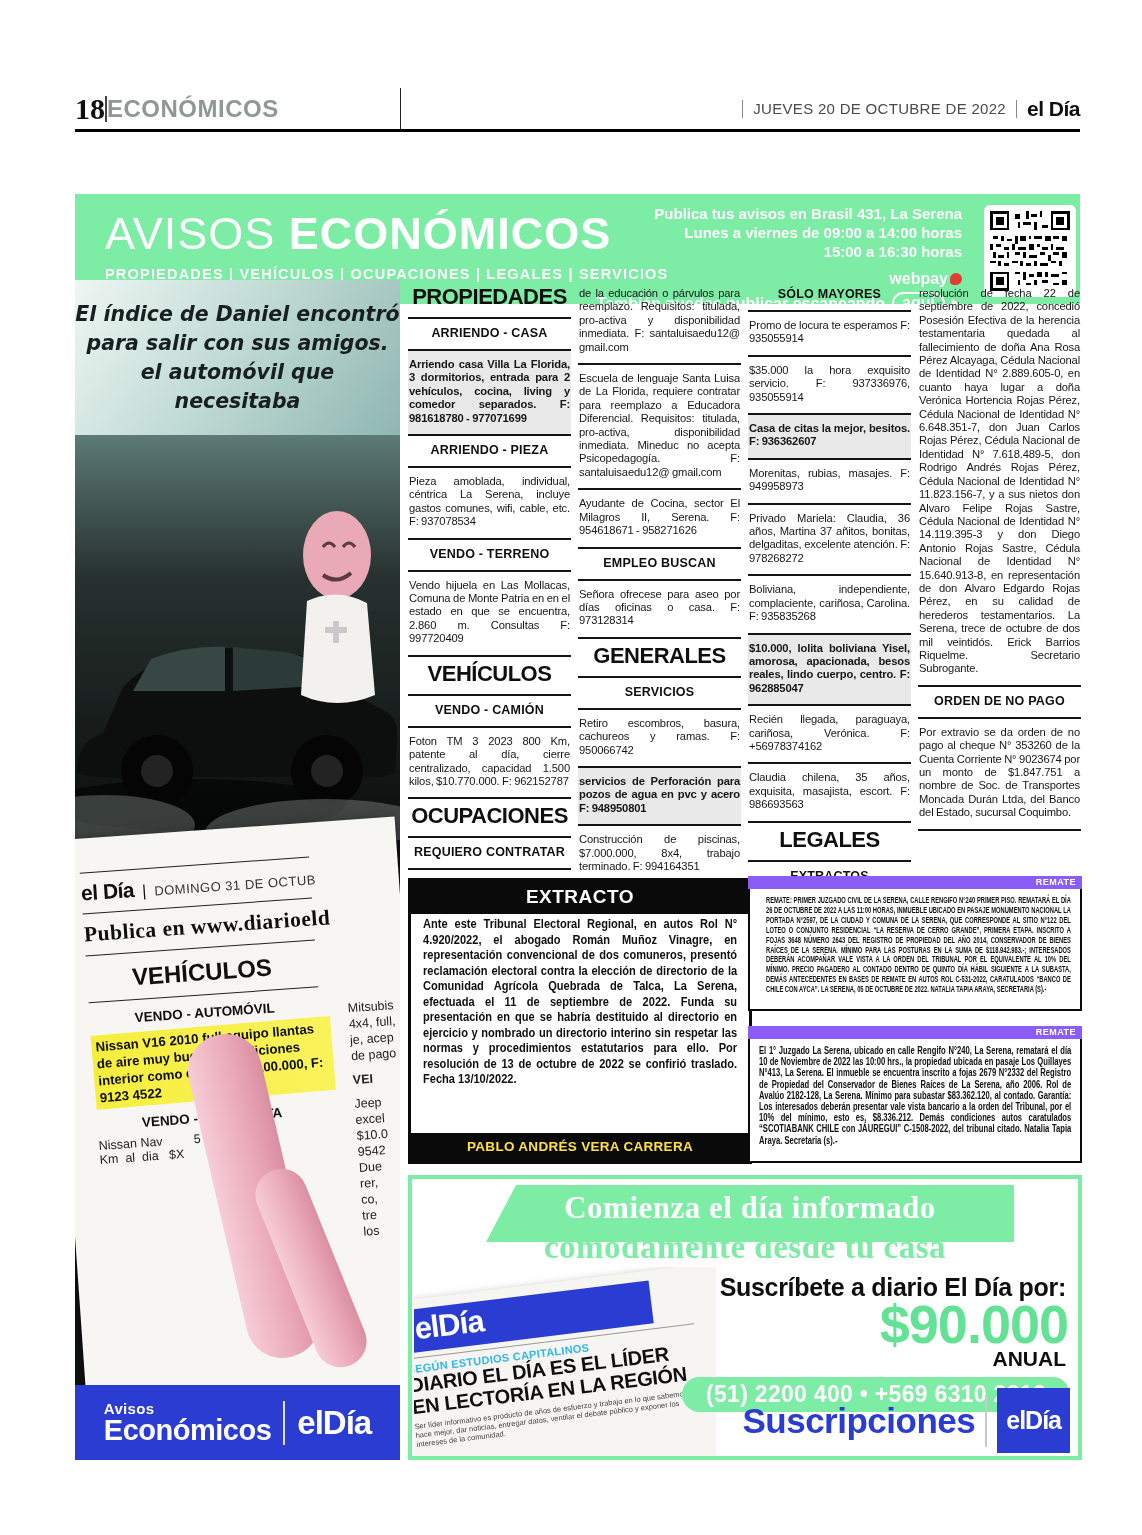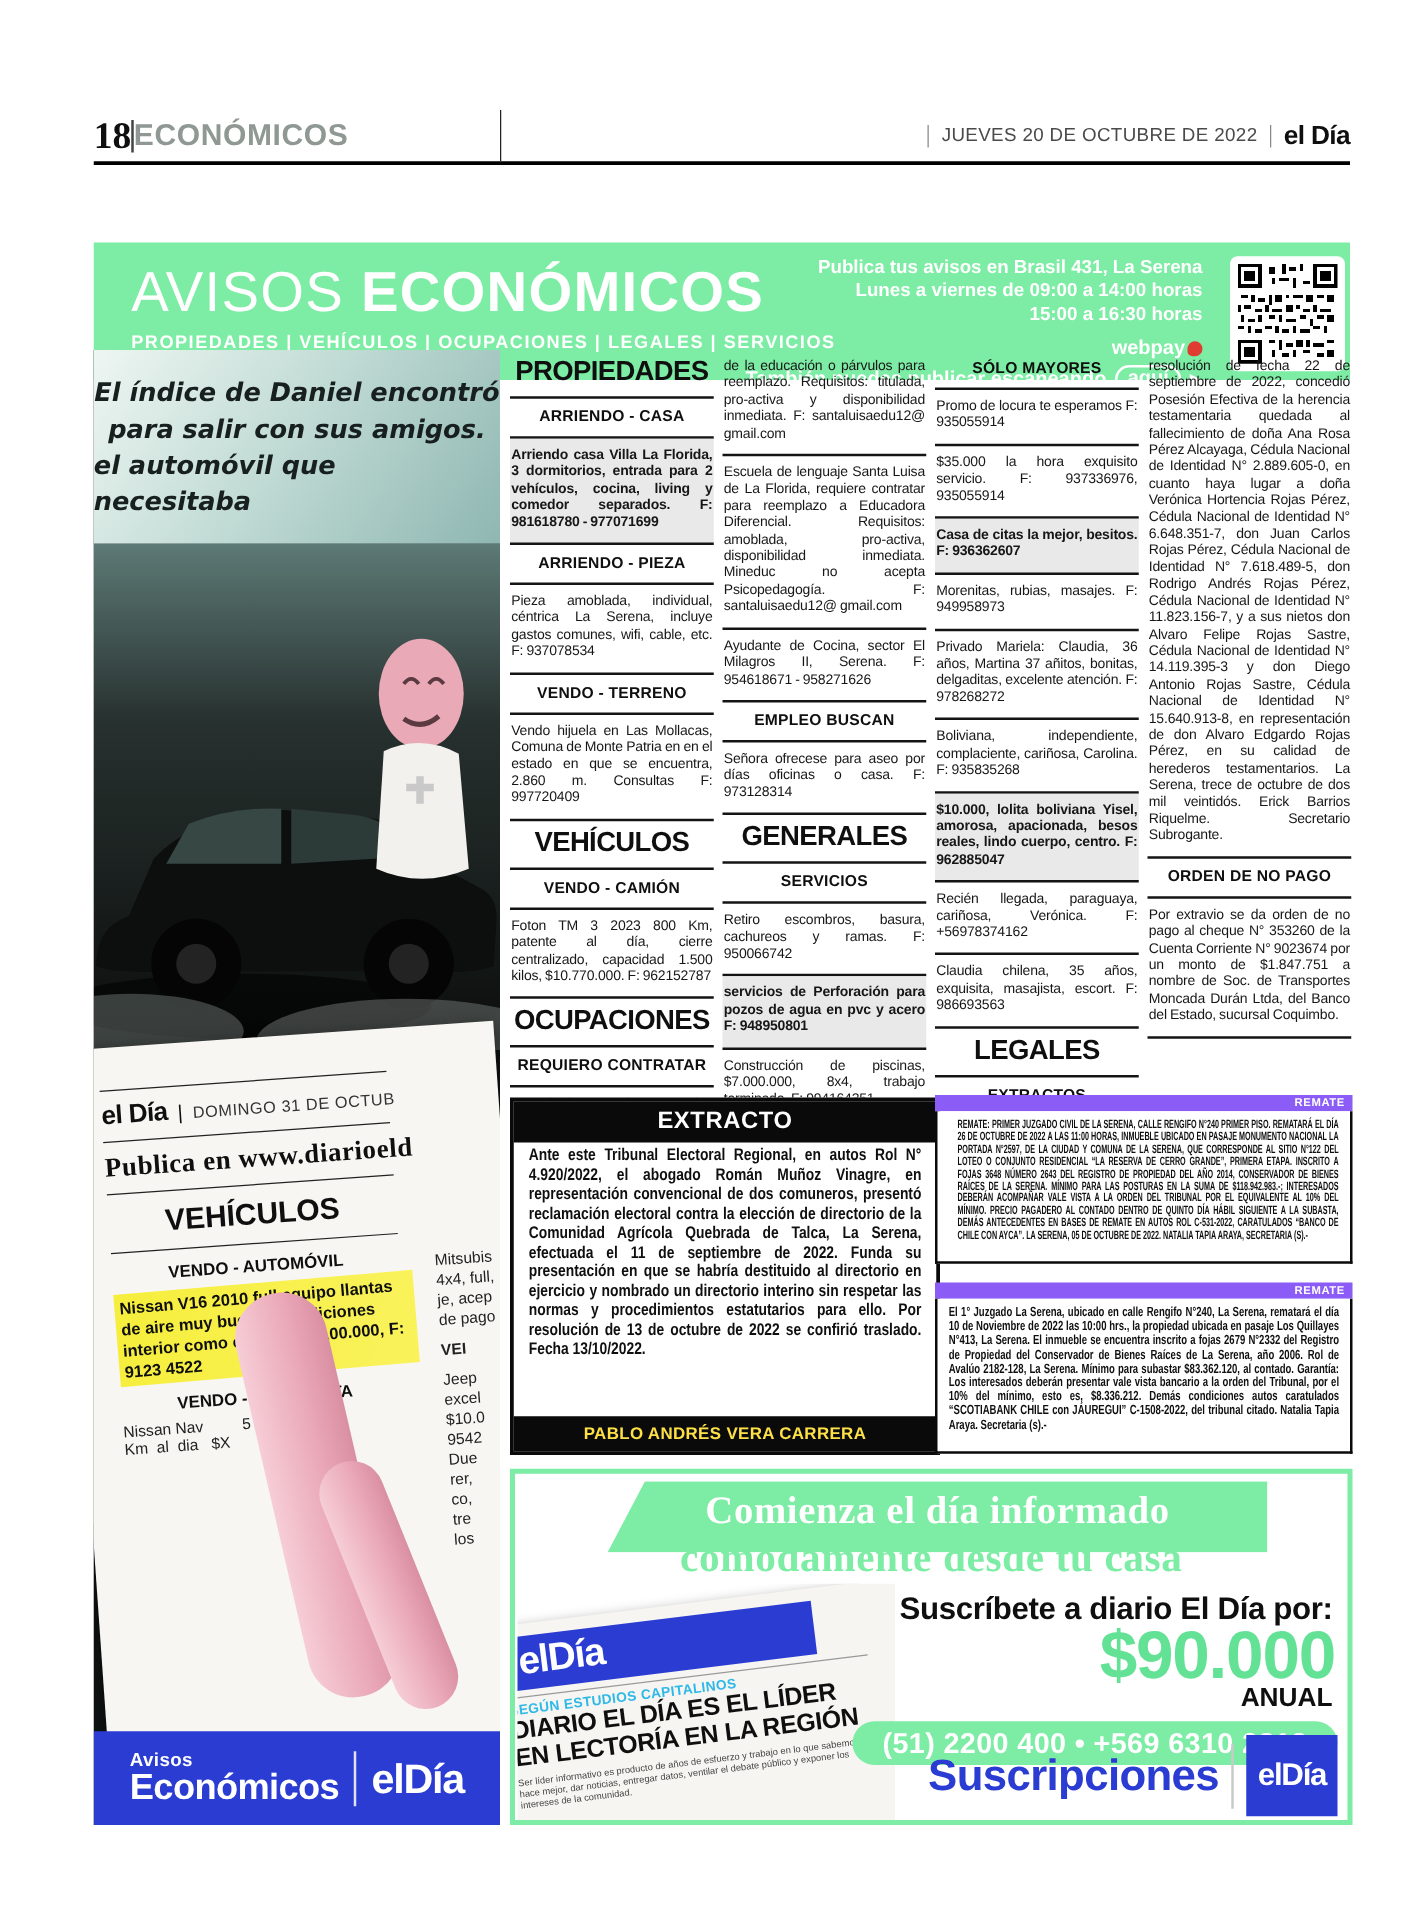--- a/index.html
+++ b/index.html
@@ -34,21 +34,21 @@
   .bn-scan { margin-top:4px; font-size:16px; font-weight:700; display:flex; align-items:center; gap:7px; justify-content:flex-end; }
   .aqui-pill { border:2px solid #fff; border-radius:12px; padding:0 8px 1px; font-weight:800; }
   .scan-arrow { font-size:13px; }
   .qr-box { position:absolute; right:4px; top:11px; width:92px; height:92px; background:#fff; border-radius:6px; padding:6px; }
   .qr-box svg { width:100%; height:100%; }
 
   
   .car-ad { position:absolute; left:75px; top:280px; width:325px; height:1180px; overflow:hidden; background:#101313; }
   .ad-top { position:absolute; left:0; top:0; width:100%; height:155px;
     background:linear-gradient(125deg,#eef6f2 0%,#c3dcd6 45%,#8fb7b2 100%);
-    display:flex; flex-direction:column; justify-content:center; align-items:center; }
+    display:flex; flex-direction:column; justify-content:center; align-items:center;text-align:center; }
   .ad-top div { font-family:"DejaVu Sans", sans-serif; font-style:italic; font-weight:600; font-size:20.5px; line-height:29px; color:#17201f; }
   .ad-photo { position:absolute; left:0; top:155px; width:100%; height:405px;
     background:linear-gradient(180deg,#5d7a76 0%,#27312f 35%,#0b0d0c 100%); }
   .ad-photo svg { width:100%; height:100%; }
   .mock-wrap { position:absolute; left:-8px; top:548px; width:348px; height:575px; }
   .mock-paper { width:100%; height:100%; background:#f7f6f2; transform:rotate(-4deg);
     box-shadow:0 4px 14px rgba(0,0,0,.5); padding:26px 20px 10px 30px; position:relative; overflow:hidden; }
   .mp-rule { border-top:1.5px solid #222; margin:8px 0; width:230px; }
   .mp-head { display:flex; align-items:baseline; gap:8px; }
   .mp-brand { font-size:21px; font-weight:800; letter-spacing:-.5px; }
@@ -272,21 +272,21 @@
       <div class="blk ad">Vendo hijuela en Las Mollacas, Comuna de Monte Patria en en el estado en que se encuentra, 2.860 m. Consultas  F: 997720409</div>
       <div class="blk section">VEHÍCULOS</div>
       <div class="blk sub">VENDO - CAMIÓN</div>
       <div class="blk ad">Foton TM 3 2023 800 Km, patente al día, cierre centralizado, capacidad 1.500 kilos, $10.770.000.  F: 962152787</div>
       <div class="blk section">OCUPACIONES</div>
       <div class="blk sub">REQUIERO CONTRATAR</div>
       <div class="blk ad">Escuela de Lenguaje Santa Luisa requiere contratar Asistente</div>
     </div>
   <div class="col" style="left:578px">
       <div class="blk ad">de la educación o párvulos para reemplazo. Requisitos: titulada, pro-activa y disponibilidad inmediata. F: santaluisaedu12@ gmail.com</div>
-      <div class="blk ad">Escuela de lenguaje Santa Luisa de La Florida, requiere contratar para reemplazo a Educadora Diferencial. Requisitos: amoblada, pro-activa, disponibilidad inmediata. Mineduc no acepta Psicopedagogía. F: santaluisaedu12@ gmail.com</div>
+      <div class="blk ad">Escuela de lenguaje Santa Luisa de La Florida, requiere contratar para reemplazo a Educadora Diferencial. Requisitos: titulada, pro-activa, disponibilidad inmediata. Mineduc no acepta Psicopedagogía. F: santaluisaedu12@ gmail.com</div>
       <div class="blk ad">Ayudante de Cocina, sector El Milagros II, Serena.  F: 954618671 - 958271626</div>
       <div class="blk sub">EMPLEO BUSCAN</div>
       <div class="blk ad">Señora ofrecese para aseo por días oficinas o casa. F: 973128314</div>
       <div class="blk section">GENERALES</div>
       <div class="blk sub">SERVICIOS</div>
       <div class="blk ad">Retiro escombros, basura, cachureos y ramas.  F:  950066742</div>
       <div class="blk ad bold-hl">servicios de Perforación para pozos de agua en pvc y acero F: 948950801</div>
       <div class="blk ad">Construcción de piscinas, $7.000.000, 8x4, trabajo terminado.  F: 994164351</div>
     </div>
   <div class="col" style="left:748px">

